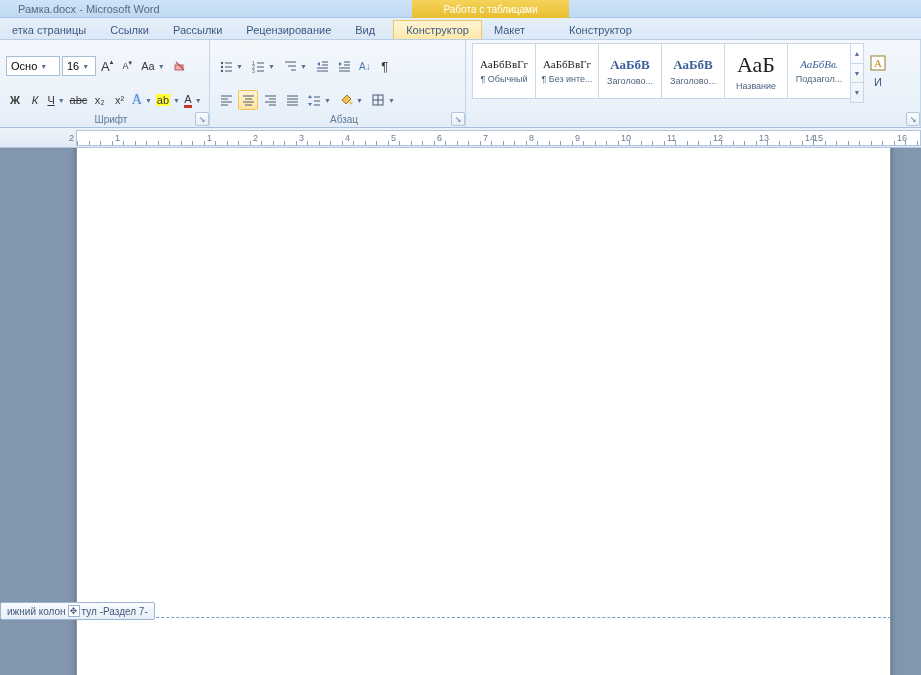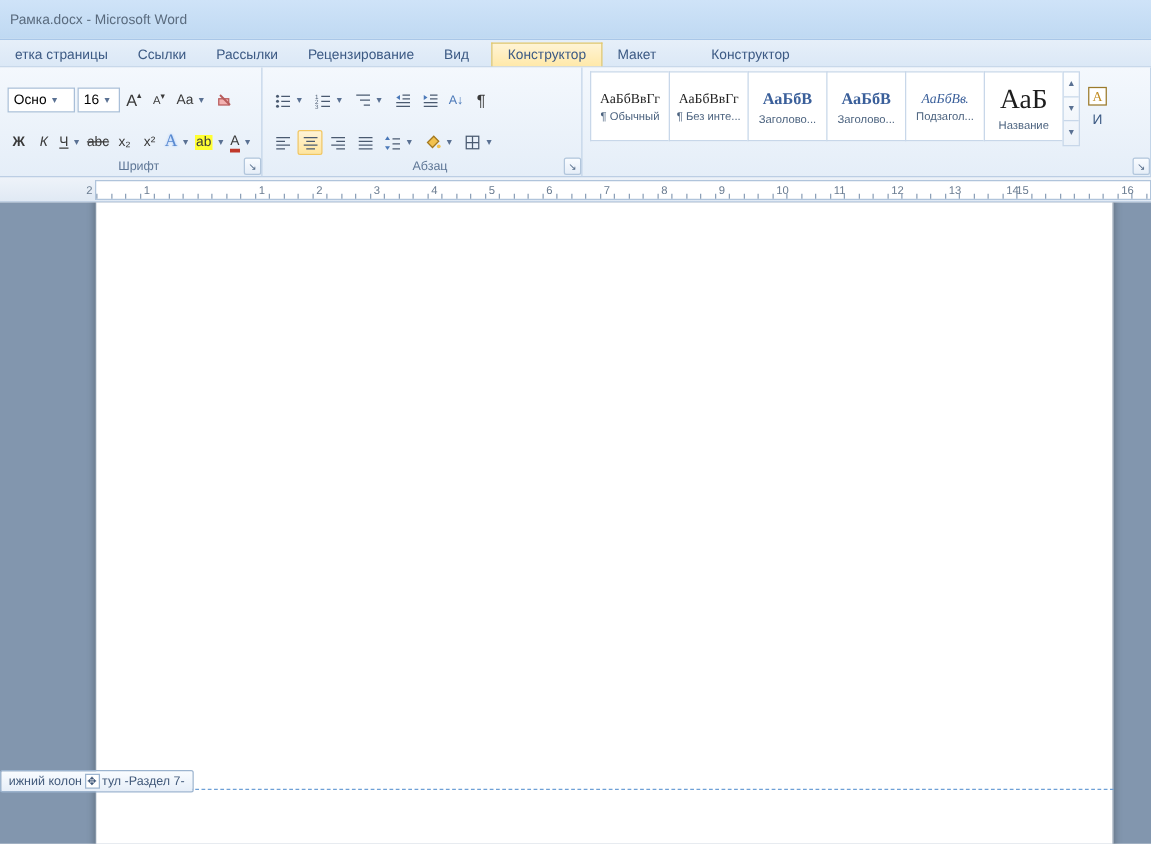--- a/index.html
+++ b/index.html
@@ -7,26 +7,26 @@
     width: 921px; height: 675px; 
     font-family: "Segoe UI", Tahoma, sans-serif; 
     font-size: 11px;
     background: #fff;
     overflow: hidden;
     position: relative;
   }
 
   
   .titlebar {
-    height: 32px;
+    height: 18px;
     background: linear-gradient(#cfe3f8, #bfd9f2);
     border-bottom: 1px solid #a9c7e8;
     display: flex;
     align-items: center;
-    padding-left: 8px;
+    padding-left: 18px;
     color: #5a6b7e;
     font-size: 11px;
   }
 
   
   .context-tabs {
     position: absolute;
     top: 0; left: 412px;
     height: 18px;
     display: flex;
@@ -210,20 +210,21 @@
   svg { display:block; }
 </style>
 </head>
 <body>
 
 <div class="titlebar">
   <span>Рамка.docx - Microsoft Word</span>
 </div>
 
 <div class="context-tabs">
+  <div class="ctx-tab ctx-yellow" style="width:157px;justify-content:center;">Работа с таблицами</div>
 </div>
 
 <div class="tabrow">
   <div class="tab">етка страницы</div>
   <div class="tab">Ссылки</div>
   <div class="tab">Рассылки</div>
   <div class="tab">Рецензирование</div>
   <div class="tab">Вид</div>
   <div class="tab" style="background:linear-gradient(#fff4d5,#ffe9a9);border:1px solid #e4c768;border-bottom:none;margin-left:6px;">Конструктор</div>
   <div class="tab">Макет</div>
@@ -430,26 +431,26 @@
         </div>
       <div class="style-item">
           <span class="style-prev heading blue">АаБбВ</span>
           <span class="style-name">Заголово...</span>
         </div>
       <div class="style-item">
           <span class="style-prev heading blue">АаБбВ</span>
           <span class="style-name">Заголово...</span>
         </div>
       <div class="style-item">
+          <span class="style-prev big">АаБ</span>
+          <span class="style-name">Название</span>
+        </div>
+      <div class="style-item">
           <span class="style-prev blue" style="font-style:italic;">АаБбВв.</span>
           <span class="style-name">Подзагол...</span>
-        </div>
-      <div class="style-item">
-          <span class="style-prev big">АаБ</span>
-          <span class="style-name">Название</span>
         </div>
       <div class="gallery-scroll">
         <div>▲</div>
         <div>▼</div>
         <div>▼</div>
       </div>
       <div class="big-change-btn">
         <svg width="18" height="22">
             <rect x="2" y="2" width="14" height="14" fill="#fff" stroke="#9b7a2b"></rect>
             <text x="5" y="13" font-size="11" font-family="Georgia" fill="#c08a1d">A</text>

